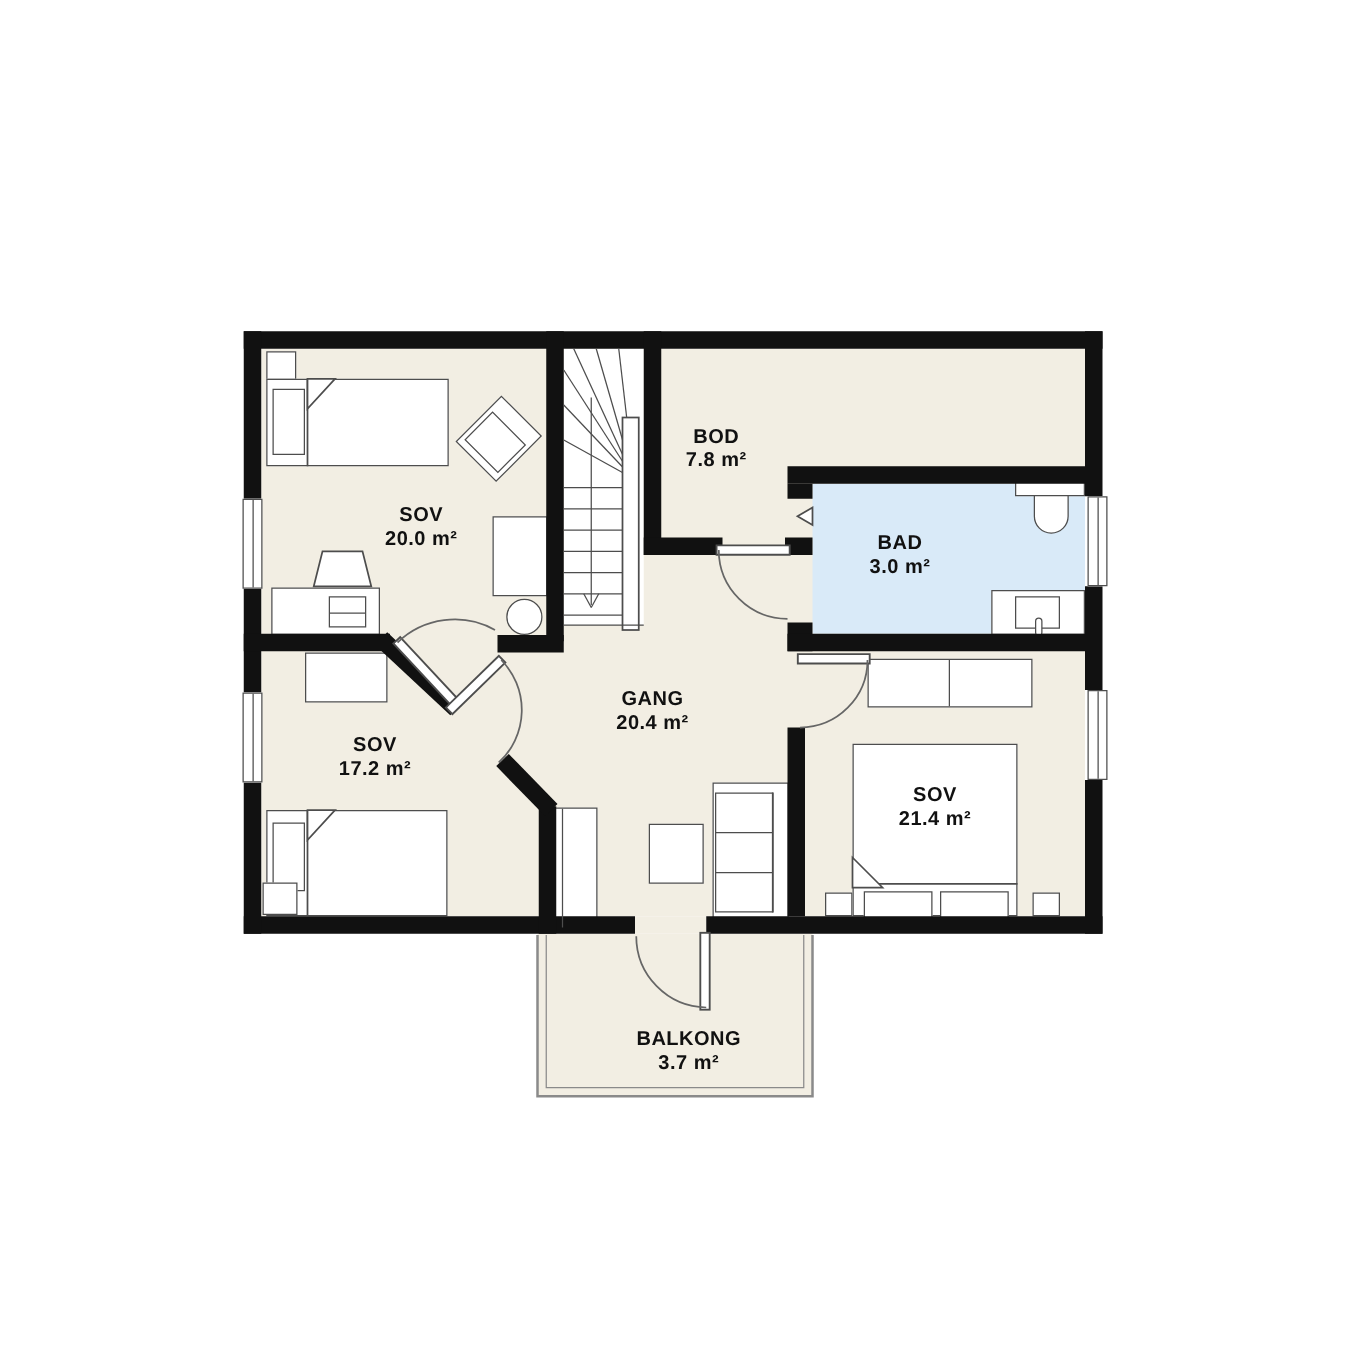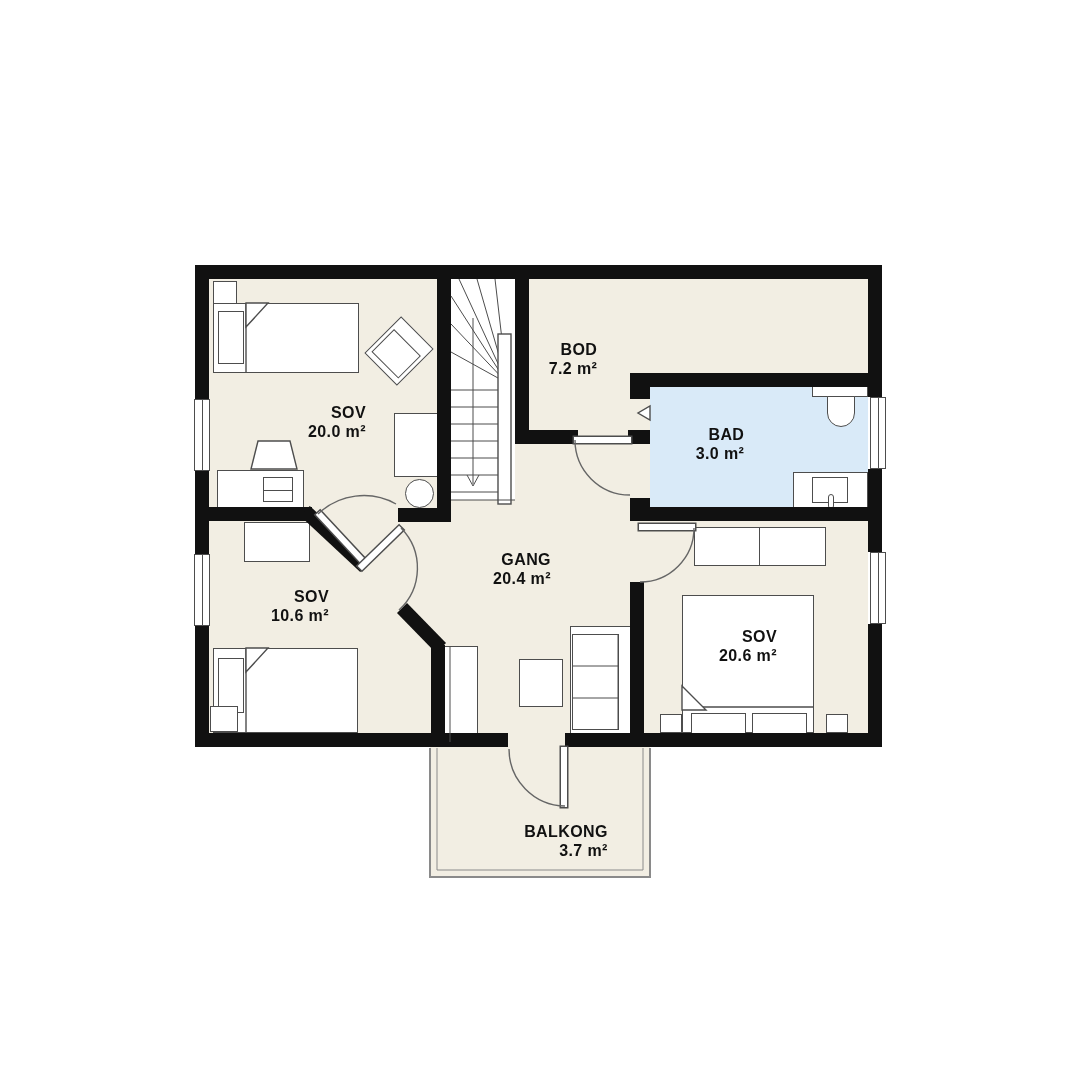--- a/index.html
+++ b/index.html
@@ -11,21 +11,21 @@
           font-family:"Liberation Sans","DejaVu Sans",sans-serif;}
   .floor{position:absolute;z-index:1;}
   .furn{position:absolute;z-index:2;background:#fff;border:1.5px solid var(--outline);box-sizing:border-box;}
   .wall{position:absolute;z-index:3;background:var(--wall);}
   .window{position:absolute;z-index:3;background:#fff;border:1px solid var(--outline);box-sizing:border-box;}
   .window::after{content:"";position:absolute;background:var(--outline);}
   .window.v::after{left:50%;top:0;width:1px;height:100%;}
   svg.overlay{position:absolute;left:0;top:0;z-index:4;pointer-events:none;}
   .label{position:absolute;z-index:5;transform:translate(-50%,-50%);text-align:center;
          color:var(--text);font-size:16px;line-height:19px;font-weight:700;letter-spacing:.4px;white-space:nowrap;}
-  .label span{display:block;text-align:right;}
+  .label span{display:block;}
   .circle{border-radius:50%;}
   .ln{stroke:var(--outline);stroke-width:1.4;fill:none;}
   .thin{stroke:var(--outline);stroke-width:1;fill:none;}
   .warc{stroke:var(--arc);stroke-width:1.4;fill:none;}
   .wwall{stroke:var(--wall);stroke-width:14;fill:none;}
   .leafU{stroke:var(--outline);stroke-width:9;fill:none;stroke-linecap:square;}
   .leafO{stroke:#ffffff;stroke-width:6;fill:none;stroke-linecap:square;}
   .wfill{fill:#ffffff;stroke:var(--outline);stroke-width:1.4;}
   .rail{stroke:var(--railing);fill:none;}
 </style>
@@ -177,36 +177,36 @@
     <path class="rail" stroke-width="2" d="M430,748 L430,877 L650,877 L650,748"></path>
     <path class="rail" stroke-width="1" d="M437,748 L437,870 L643,870 L643,748"></path>
   </svg>
 
   <div class="label" style="left:337px;top:422px;">
     <span>SOV</span>
     <span>20.0 m²</span>
   </div>
   <div class="label" style="left:573px;top:359px;">
     <span>BOD</span>
-    <span>7.2 m²</span>
+    <span>7.8 m²</span>
   </div>
   <div class="label" style="left:720px;top:444px;">
     <span>BAD</span>
     <span>3.0 m²</span>
   </div>
   <div class="label" style="left:522px;top:569px;">
     <span>GANG</span>
     <span>20.4 m²</span>
   </div>
   <div class="label" style="left:300px;top:606px;">
     <span>SOV</span>
-    <span>10.6 m²</span>
+    <span>17.2 m²</span>
   </div>
   <div class="label" style="left:748px;top:646px;">
     <span>SOV</span>
-    <span>20.6 m²</span>
-  </div>
-  <div class="label" style="left:566px;top:841px;">
+    <span>21.4 m²</span>
+  </div>
+  <div class="label" style="left:551px;top:841px;">
     <span>BALKONG</span>
     <span>3.7 m²</span>
   </div>
 
 </div>
 
 </body></html>

